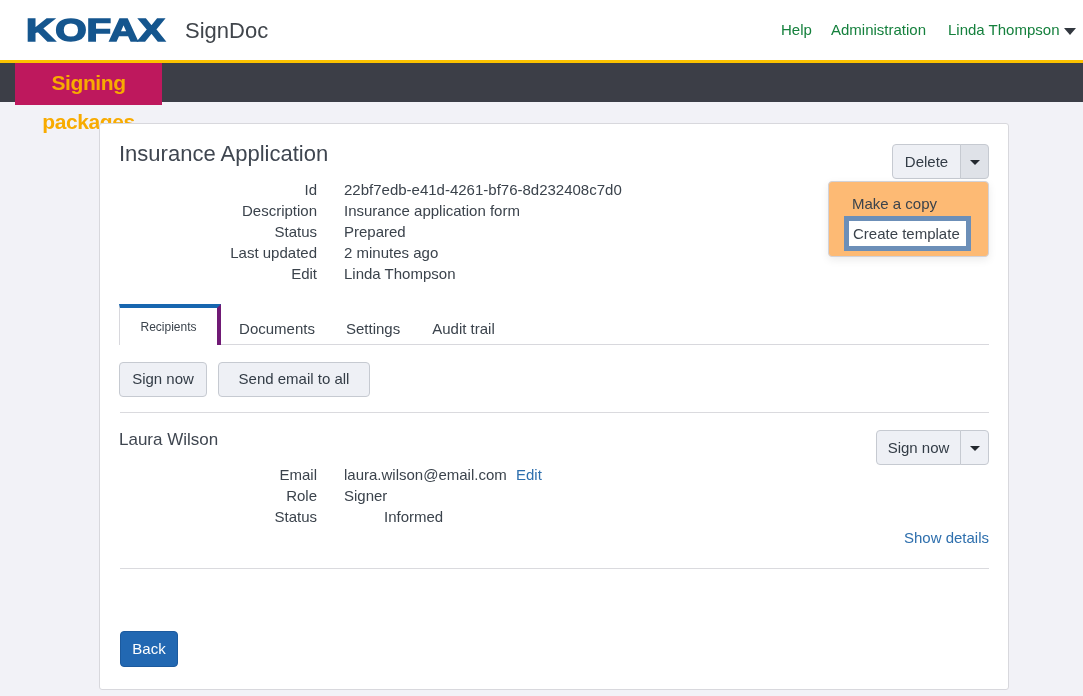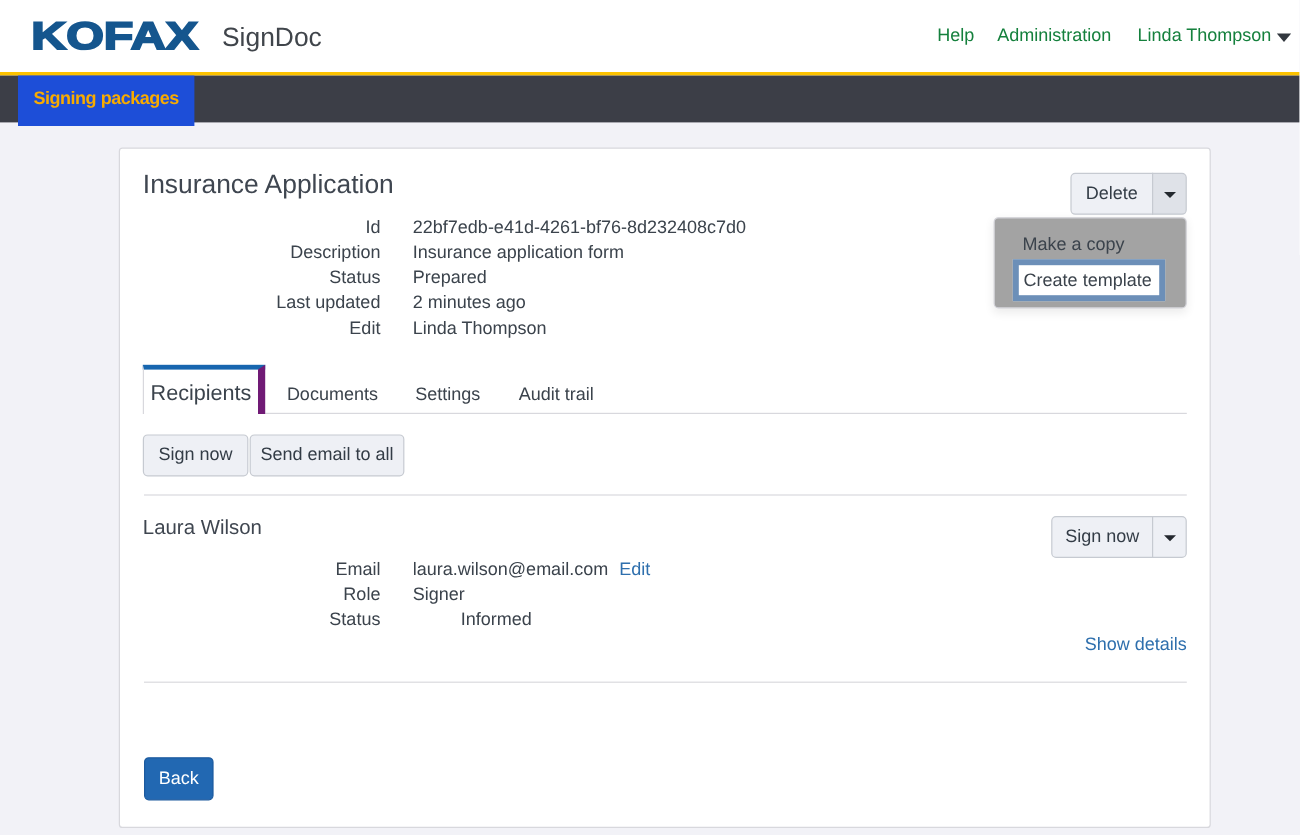--- a/index.html
+++ b/index.html
@@ -7,40 +7,40 @@
 body { font-family:"Liberation Sans", sans-serif; background:#f2f2f7; position:relative; }
 .abs { position:absolute; }
 
 .header { position:absolute; left:0; top:0; width:1083px; height:60px; background:#fff; }
 .signdoc { position:absolute; left:185px; top:18px; font-size:22px; color:#40454b; }
 .hlink { position:absolute; top:21px; font-size:15px; color:#15803d; }
 
 .gold { position:absolute; left:0; top:60px; width:1083px; height:3px; background:#fcc200; }
 
 .nav { position:absolute; left:0; top:63px; width:1083px; height:39px; background:#3c3e47; }
-.navactive { position:absolute; left:15px; top:0; width:147px; height:42px; background:#1d4ed8; color:#f8ab00; font-size:15px; font-weight:bold; text-align:center; line-height:39px; letter-spacing:-0.4px; }
+.navactive { position:absolute; left:15px; top:0; width:147px; height:42px; background:#be185d; color:#f8ab00; font-size:21px; font-weight:bold; text-align:center; line-height:39px; letter-spacing:-0.4px; }
 .navitem { position:absolute; top:0; height:39px; color:#fff; font-size:15px; font-weight:bold; text-align:center; line-height:39px; letter-spacing:-0.4px;margin-top:48px; }
 
 .card { position:absolute; left:99px; top:123px; width:910px; height:567px; background:#fff; border:1px solid #d8d8dd; border-radius:3px; }
 .title { position:absolute; left:19px; top:17px; font-size:22px; color:#3f4650; }
 .dl { position:absolute; font-size:15px; line-height:21px; color:#3b434c; }
 .dl .lbl { position:absolute; left:0; width:196px; text-align:right; }
 .dl .val { position:absolute; left:223px; white-space:nowrap; }
 
 .btn { position:absolute; background:#eef0f5; border:1px solid #c6cad1; border-radius:4px; font-size:15px; color:#333c46; text-align:center; }
 .splitcaret { position:absolute; top:0; width:29px; height:35px; background:#eef0f5; border:1px solid #c6cad1; border-radius:0 4px 4px 0; }
 .splitcaret .tri, .btncaret .tri { position:absolute; left:50%; top:50%; margin-left:-5px; margin-top:-2px; width:0; height:0; border-left:5px solid transparent; border-right:5px solid transparent; border-top:5px solid #23282e; }
 
-.menu { position:absolute; left:728px; top:57px; width:161px; height:76px; background:#a3a3a3; border:1px solid #d2d2d8; border-radius:4px; box-shadow:0 3px 8px rgba(0,0,0,0.08); }
+.menu { position:absolute; left:728px; top:57px; width:161px; height:76px; background:#fdba74; border:1px solid #d2d2d8; border-radius:4px; box-shadow:0 3px 8px rgba(0,0,0,0.08); }
 .mi1 { position:absolute; left:23px; top:11px; font-size:15px; color:#3b434c; line-height:21px; }
 .mifocus { position:absolute; left:15px; top:34px; width:127px; height:35px; border:5px solid #6c8fb8; background:#fff; }
 .mifocus span { position:absolute; left:4px; top:2px; font-size:15px; color:#3b434c; line-height:21px; white-space:nowrap; }
 
 .tabline { position:absolute; left:20px; top:220px; width:869px; height:1px; background:#d8d8dd; }
-.tabactive { position:absolute; left:19px; top:180px; width:102px; height:41px; background:#fff; border-left:1px solid #d8d8dd; border-right:6px solid #701a75; border-top:4px solid #1766af; font-size:18px; color:#3b434c; text-align:center; line-height:38px; }
+.tabactive { position:absolute; left:19px; top:180px; width:102px; height:41px; background:#fff; border-left:1px solid #d8d8dd; border-right:4px solid #701a75; border-top:4px solid #1766af; font-size:12px; color:#3b434c; text-align:center; line-height:38px; }
 .tab { position:absolute; top:196px; font-size:15px; color:#3b434c; }
 
 .link { color:#2e6fad; text-decoration:none; }
 .hr { position:absolute; left:20px; width:869px; height:1px; background:#dadade; }
 .back { position:absolute; left:20px; top:507px; width:58px; height:36px; background:#2268b2; border:1px solid #1c5a9e; border-radius:4px; color:#fff; font-size:15px; text-align:center; line-height:33px; }
 .lw { position:absolute; left:19px; top:306px; font-size:17px; color:#3f4650; }
 .showdet { position:absolute; right:19px; top:405px; font-size:15px; }
 </style>
 </head>
 <body>
@@ -83,21 +83,21 @@
     <div class="mifocus">
         <span>Create template</span>
       </div>
   </div>
   <div class="tabline"></div>
   <div class="tabactive">Recipients</div>
   <div class="tab" style="left:139px; width:76px; text-align:center;">Documents</div>
   <div class="tab" style="left:246px; width:54px; text-align:center;">Settings</div>
   <div class="tab" style="left:331px; width:65px; text-align:center;">Audit trail</div>
   <div class="btn" style="left:19px; top:238px; width:88px; height:35px; line-height:32px;">Sign now</div>
-  <div class="btn" style="left:108px; top:238px; width:129px; height:35px; line-height:32px;">Send email to all</div>
+  <div class="btn" style="left:118px; top:238px; width:152px; height:35px; line-height:32px;">Send email to all</div>
   <div class="hr" style="top:288px;"></div>
   <div class="lw">Laura Wilson</div>
   <div class="dl" style="left:21px; top:340px; width:700px; height:63px;">
     <div class="lbl" style="top:0;">Email</div>
       <div class="val" style="top:0;">laura.wilson@email.com <a class="link" href="#" style="margin-left:5px;">Edit</a></div>
     <div class="lbl" style="top:21px;">Role</div>
       <div class="val" style="top:21px;">Signer</div>
     <div class="lbl" style="top:42px;">Status</div>
       <div class="val" style="top:42px;margin-left:40px;">Informed</div>
   </div>

